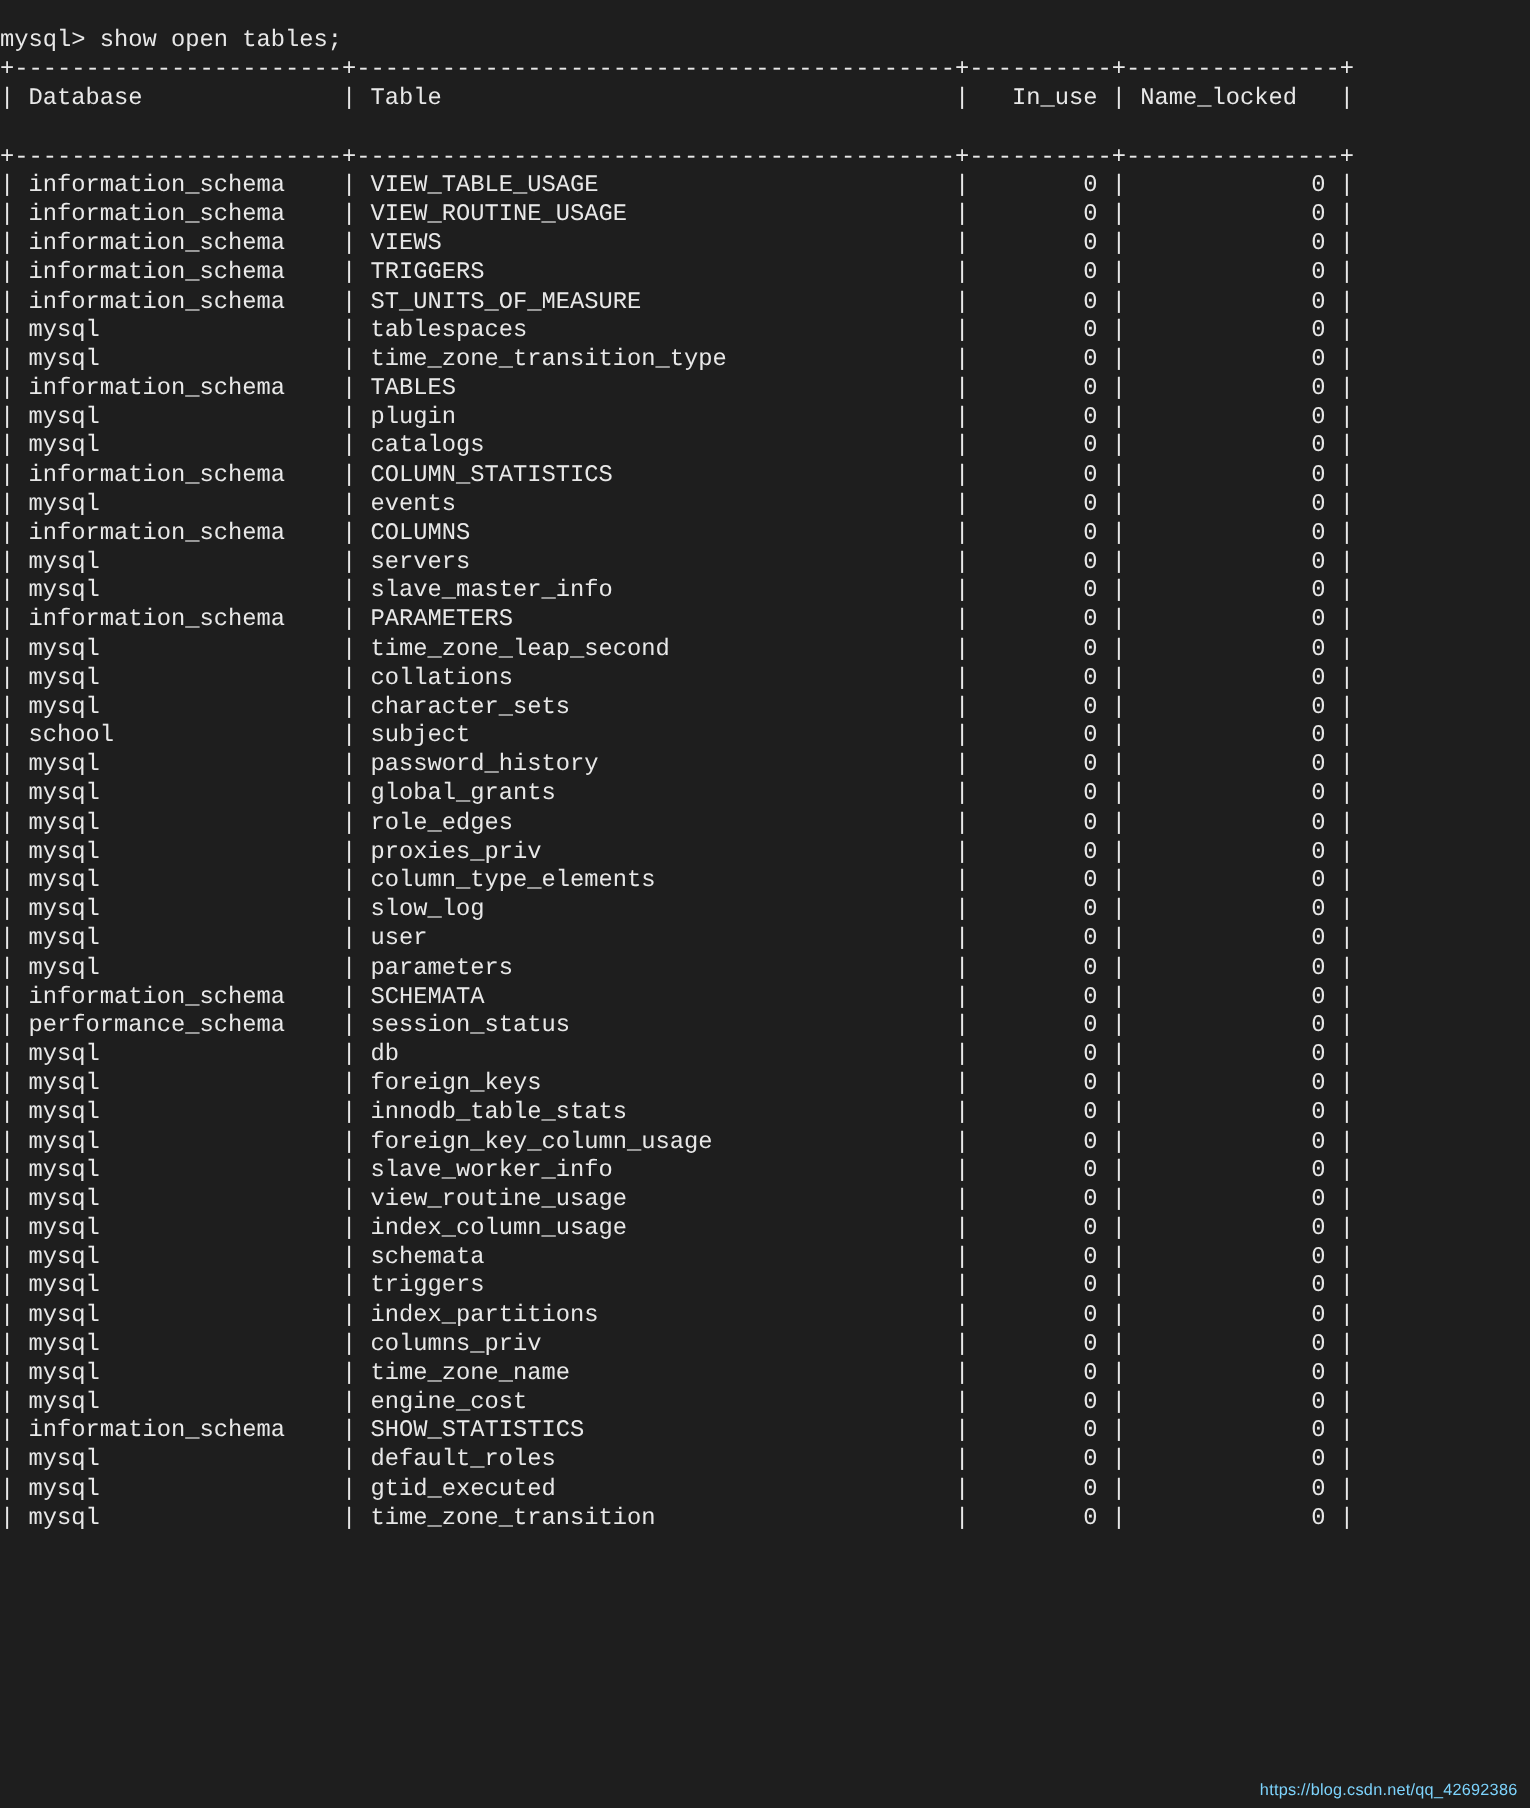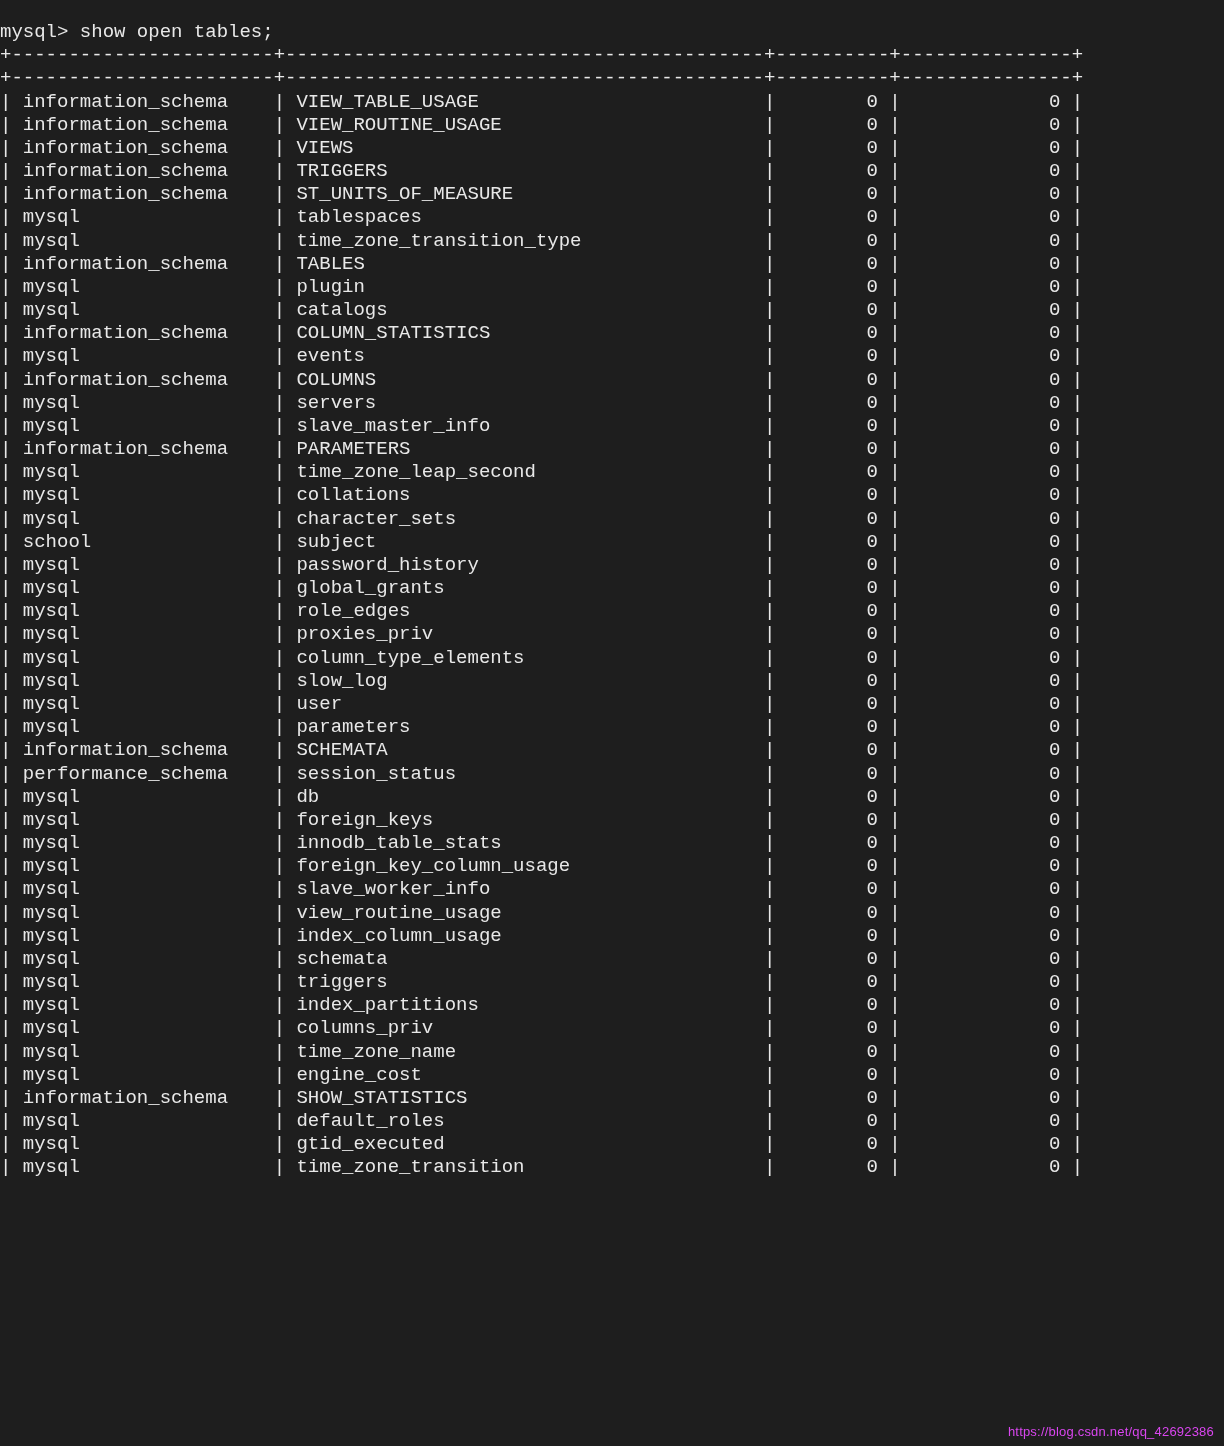--- a/index.html
+++ b/index.html
@@ -22,31 +22,32 @@
   .sep{
     color:#e8e8e8;
   }
   .row{
     display:block;
   }
   .watermark{
     position:fixed;
     bottom:6px;
     right:10px;
-    color:#d946ef;
+    color:#7dd3fc;
     font-size:13px;
     font-family:Arial,Helvetica,sans-serif;
     letter-spacing:0.2px;
   }
 </style>
 </head>
 <body>
 
 <div class="term"><span class="prompt-line"><span>mysql&gt;</span> <span>show open tables;</span></span>
 <span class="sep" id="sep-top">+-----------------------+------------------------------------------+----------+---------------+</span>
+<span class="row" id="header-row">| Database              | Table                                    |   In_use | Name_locked   |</span>
 <span class="sep" id="sep-mid">+-----------------------+------------------------------------------+----------+---------------+</span>
 <span id="rows-container">| information_schema    | VIEW_TABLE_USAGE                         |        0 |             0 |
 | information_schema    | VIEW_ROUTINE_USAGE                       |        0 |             0 |
 | information_schema    | VIEWS                                    |        0 |             0 |
 | information_schema    | TRIGGERS                                 |        0 |             0 |
 | information_schema    | ST_UNITS_OF_MEASURE                      |        0 |             0 |
 | mysql                 | tablespaces                              |        0 |             0 |
 | mysql                 | time_zone_transition_type                |        0 |             0 |
 | information_schema    | TABLES                                   |        0 |             0 |
 | mysql                 | plugin                                   |        0 |             0 |

